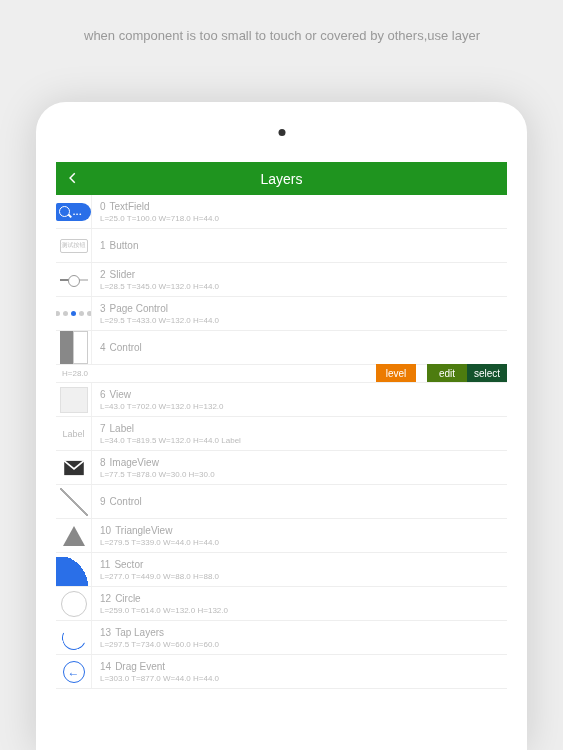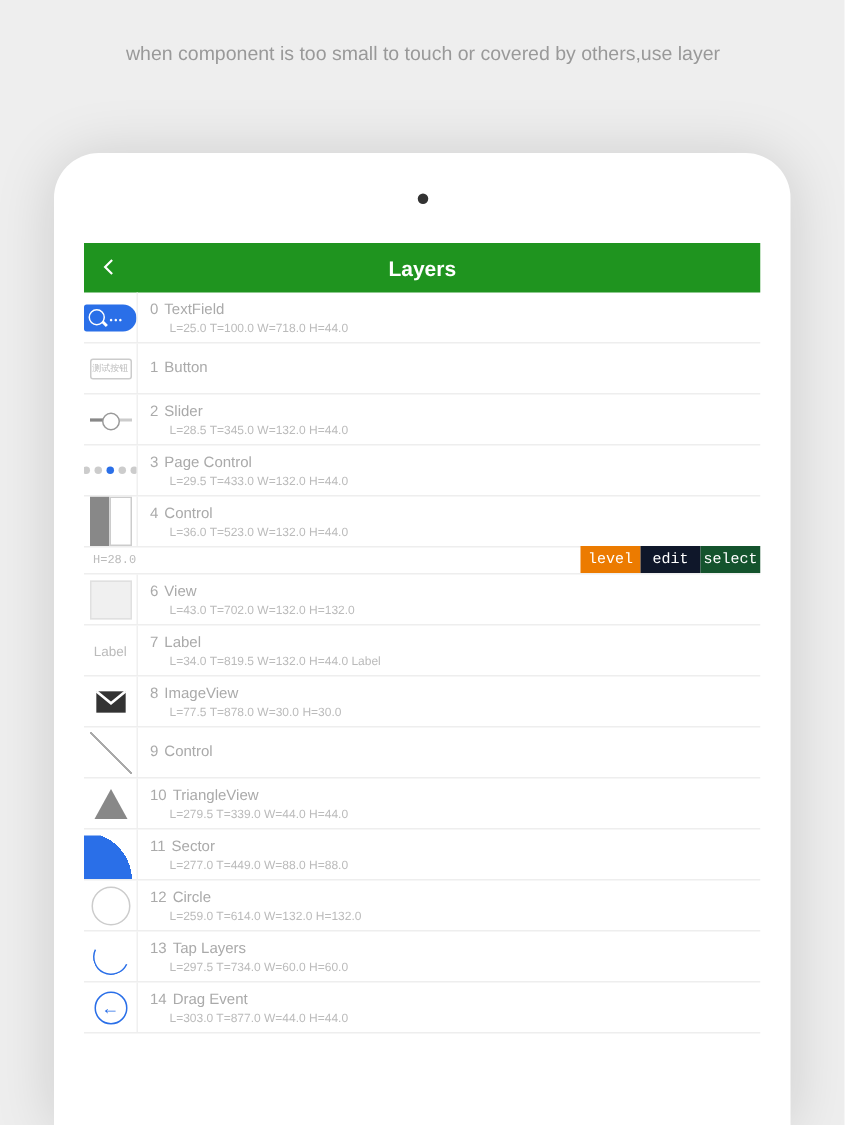--- a/index.html
+++ b/index.html
@@ -63,30 +63,30 @@
   position: absolute;
   left: 6px;
   top: 5px;
   width: 22px;
   height: 22px;
   display: flex;
   align-items: center;
   justify-content: center;
 }
 .back-btn svg { width: 14px; height: 14px; }
-.title { font-size: 14px; font-weight: 700; }
+.title { font-size: 14px; font-weight: 400; }
 .list { display: flex; flex-direction: column; }
 .row {
   display: flex;
   align-items: center;
   height: 34px;
   border-bottom: 1px solid #eee;
   position: relative;
 }
-.row.small { height: 18px; font-family: Liberation Mono, monospace; }
+.row.small { height: 18px; }
 .thumb {
   width: 36px;
   height: 100%;
   display: flex;
   align-items: center;
   justify-content: center;
   flex-shrink: 0;
   border-right: 1px solid #f0f0f0;
   overflow: hidden;
   position: relative;
@@ -95,41 +95,41 @@
   flex: 1;
   padding-left: 8px;
   display: flex;
   flex-direction: column;
   justify-content: center;
   gap: 2px;
 }
 .ln1 { font-size: 10px; color: #aaa; display: flex; gap: 4px; }
 .ln1 .idx { color: #aaa; }
 .ln1 .name { color: #aaa; }
-.ln2 { font-size: 8px; color: #bbb; margin-left: 13px; }
+.ln2 { font-size: 8px; color: #bbb; }
 .small .ln2s { font-size: 8px; color: #bbb; padding-left: 6px; }
 
 
 .actions {
   position: absolute;
   right: 0;
   top: -1px;
   bottom: 0;
   display: flex;
 }
 .action {
   width: 40px;
   display: flex;
   align-items: center;
   justify-content: center;
   color: #fff;
   font-size: 10px;
 }
 .a-level { background: #ec7b00; }
-.a-edit { background: #0f172a; }
+.a-edit { background: #4d7c0f; margin-left: 11px; }
 .a-select { background: #14532d; }
 
 
 .t-search { width: 100%; height: 18px; background: #2a6fe8; border-radius: 2px 10px 10px 2px; position: relative; }
 .t-search::before { content: ""; position: absolute; left: 3px; top: 3px; width: 9px; height: 9px; border: 1.5px solid #fff; border-radius: 50%; }
 .t-search::after { content: ""; position: absolute; left: 12px; top: 12px; width: 4px; height: 1.5px; background: #fff; transform: rotate(45deg); }
 .t-search .dots { position: absolute; left: 17px; top: 8px; color: #fff; font-size: 6px; letter-spacing: 1px; }
 
 .t-button { width: 28px; height: 14px; border: 1px solid #ccc; border-radius: 2px; font-size: 6px; color: #bbb; display: flex; align-items: center; justify-content: center; }
 
@@ -248,21 +248,20 @@
             <div class="t-segment">
               <span></span>
               <span></span>
             </div>
           </div>
         <div class="info">
           <div class="ln1">
               <span class="idx">4</span>
               <span class="name">Control</span>
             </div>
-          <div class="ln2">L=36.0 T=523.0 W=132.0 H=44.0</div>
         </div>
       </div>
 
       <div class="row small" style="position:relative;">
         <div class="ln2s">H=28.0</div>
         <div class="actions">
           <div class="action a-level">level</div>
           <div class="action a-edit">edit</div>
           <div class="action a-select">select</div>
         </div>

